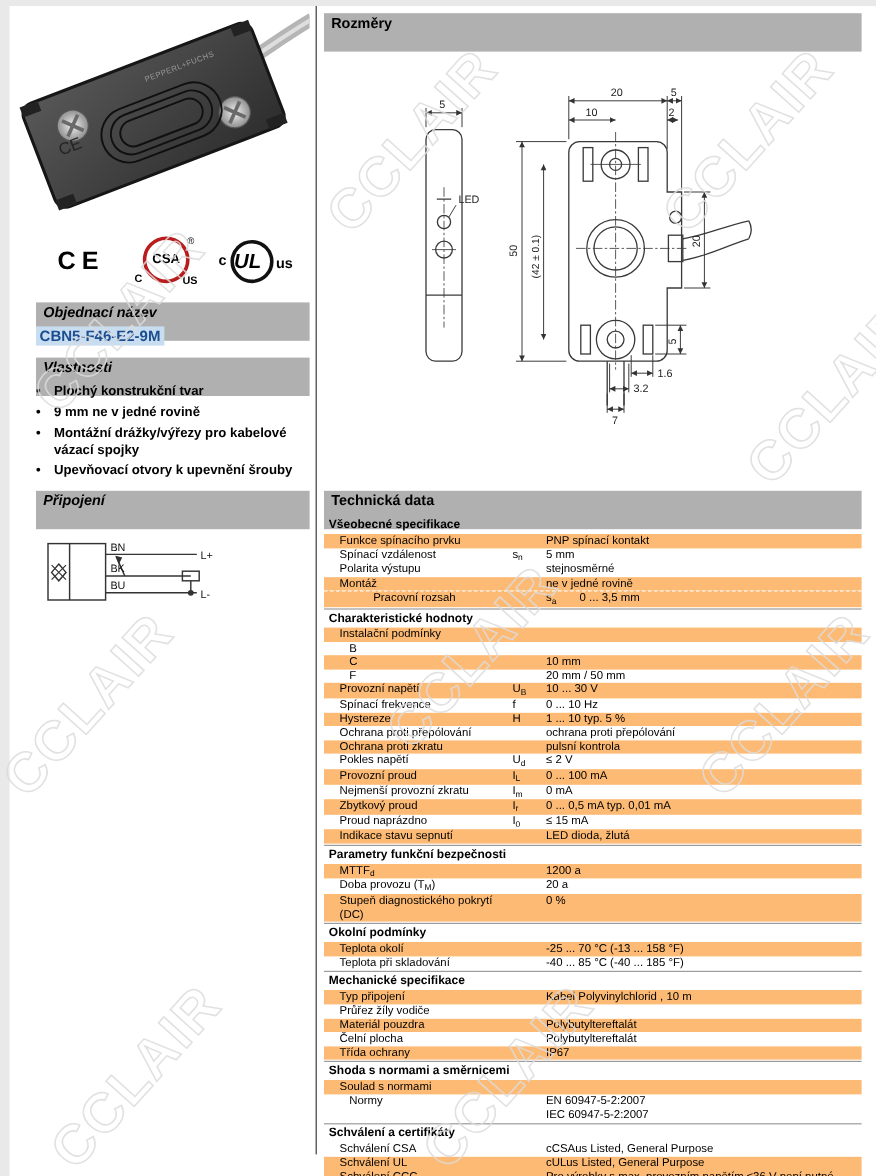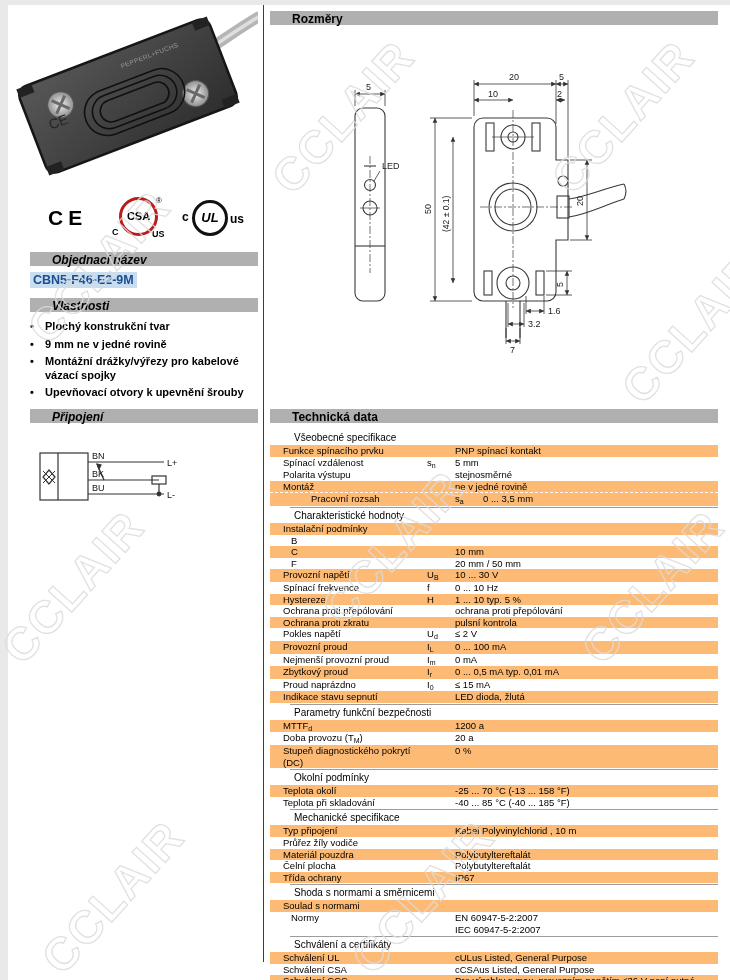--- a/index.html
+++ b/index.html
@@ -5,43 +5,43 @@
   html,body{margin:0;padding:0;}
   body{width:730px;height:980px;background:#fff;font-family:"Liberation Sans","DejaVu Sans",sans-serif;position:relative;overflow:hidden;color:#000;}
   .abs{position:absolute;}
   
   .edge-top{left:0;top:0;width:730px;height:5px;background:#e9e9e9;}
   .edge-left{left:0;top:0;width:8px;height:980px;background:#e9e9e9;}
   .col-divider{left:263px;top:5px;width:1px;height:957px;background:#3c3c3c;}
   
   .wm{font-size:46px;font-weight:bold;color:transparent;-webkit-text-stroke:1.3px #dcdcdc;transform:rotate(-48deg);letter-spacing:2px;pointer-events:none;z-index:9;opacity:.85;}
   
-  .hbar{background:#b0b0b0;height:14px;line-height:17px;font-size:12px;font-weight:bold;padding-left:22px;box-sizing:border-box;}
+  .hbar{background:#b0b0b0;height:32px;line-height:17px;font-size:12px;font-weight:bold;padding-left:6px;box-sizing:border-box;}
   .hbar-l{left:30px;width:228px;font-style:italic;}
   .hbar-r{left:270px;width:448px;}
   
   .photo{left:10px;top:6px;width:248px;height:180px;background:#fff;}
   .logos{left:30px;top:192px;width:228px;height:52px;}
   .ce-mark{left:18px;top:14px;font-size:21px;font-weight:600;letter-spacing:5px;}
   .csa{left:82px;top:2px;width:56px;height:50px;}
   .csa-circle{left:7px;top:3px;width:33px;height:33px;border:3px solid #b91c1c;border-radius:50%;text-align:center;line-height:33px;font-weight:bold;font-size:11px;}
   .csa-reg{left:44px;top:2px;font-size:8px;}
   .csa-c{left:0px;top:33px;font-size:9px;font-weight:bold;}
   .csa-us{left:40px;top:35px;font-size:9px;font-weight:bold;}
   .ul{left:152px;top:6px;width:70px;height:44px;}
   .ul-c{left:0;top:12px;font-size:12px;font-weight:bold;}
-  .ul-circle{left:10px;top:2px;width:30px;height:30px;border:3px solid #111;border-radius:50%;text-align:center;line-height:30px;font-weight:bold;font-size:13px;font-style:italic;}
+  .ul-circle{left:10px;top:2px;width:30px;height:30px;border:3px solid #111;border-radius:50%;text-align:left;line-height:30px;font-weight:bold;font-size:17px;font-style:italic;}
   .ul-us{left:48px;top:14px;font-size:12px;font-weight:bold;}
   .order-code{left:30px;top:272px;font-size:12.5px;font-weight:bold;color:#1b4d8f;background:#c8ddf0;padding:1px 3px;}
   .features{left:30px;top:320px;width:228px;}
   .feat{display:flex;font-size:11px;font-weight:bold;line-height:13.5px;margin-bottom:4px;}
   .feat .dot{width:15px;flex:none;}
   
   .ttable{left:270px;top:430px;width:448px;font-size:9.5px;}
-  .sec-title{font-weight:normal;font-size:10px;line-height:12px;padding:2px 0 1px 4px;margin-left:20px;}
+  .sec-title{font-weight:bold;font-size:10px;line-height:12px;padding:2px 0 1px 4px;}
   .sec-title.bordered{border-top:1px solid #9c9c9c;margin-top:1px;}
   .trow{display:flex;min-height:11.6px;line-height:11.6px;}
   .trow.shade{background:#fdba74;}
   .trow.dashed{border-top:1px dashed #fff;padding-left:28px;}
   .tlabel{width:157px;padding-left:13px;box-sizing:border-box;flex:none;}
   .tlabel.ind2{padding-left:21px;}
   .tsym{width:28px;flex:none;}
   .tval{flex:1;}
   .sub{font-size:7px;position:relative;top:2px;}
   svg text{font-family:"Liberation Sans","DejaVu Sans",sans-serif;}
@@ -368,21 +368,21 @@
       </div>
     </div>
     <div class="trow shade">
       <div class="tlabel"><span>Provozní proud</span></div>
       <div class="tsym"><span>I</span><span class="sub">L</span></div>
       <div class="tval">
         <div>0 ... 100 mA</div>
       </div>
     </div>
     <div class="trow">
-      <div class="tlabel"><span>Nejmenší provozní proud</span></div>
+      <div class="tlabel"><span>Nejmenší provozní zkratu</span></div>
       <div class="tsym"><span>I</span><span class="sub">m</span></div>
       <div class="tval">
         <div>0 mA</div>
       </div>
     </div>
     <div class="trow shade">
       <div class="tlabel"><span>Zbytkový proud</span></div>
       <div class="tsym"><span>I</span><span class="sub">r</span></div>
       <div class="tval">
         <div>0 ... 0,5 mA typ. 0,01 mA</div>
@@ -480,34 +480,34 @@
     </div>
     <div class="trow">
       <div class="tlabel ind2"><span>Normy</span></div>
       <div class="tsym"></div>
       <div class="tval">
         <div>EN 60947-5-2:2007</div>
         <div>IEC 60947-5-2:2007</div>
       </div>
     </div>
     <div class="sec-title bordered">Schválení a certifikáty</div>
+    <div class="trow">
+      <div class="tlabel"><span>Schválení CSA</span></div>
+      <div class="tsym"></div>
+      <div class="tval">
+        <div>cCSAus Listed, General Purpose</div>
+      </div>
+    </div>
     <div class="trow shade">
       <div class="tlabel"><span>Schválení UL</span></div>
       <div class="tsym"></div>
       <div class="tval">
         <div>cULus Listed, General Purpose</div>
       </div>
     </div>
-    <div class="trow">
-      <div class="tlabel"><span>Schválení CSA</span></div>
-      <div class="tsym"></div>
-      <div class="tval">
-        <div>cCSAus Listed, General Purpose</div>
-      </div>
-    </div>
     <div class="trow shade">
       <div class="tlabel"><span>Schválení CCC</span></div>
       <div class="tsym"></div>
       <div class="tval">
         <div>Pro výrobky s max. provozním napětím ≤36 V není nutné povo-</div>
       </div>
     </div>
   </div>
 
 </body></html>

